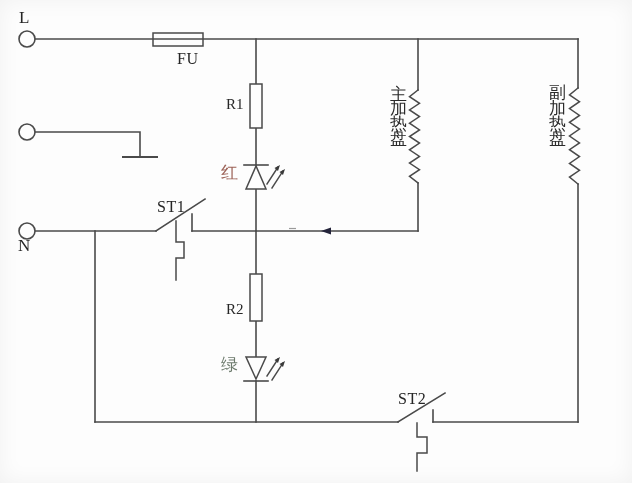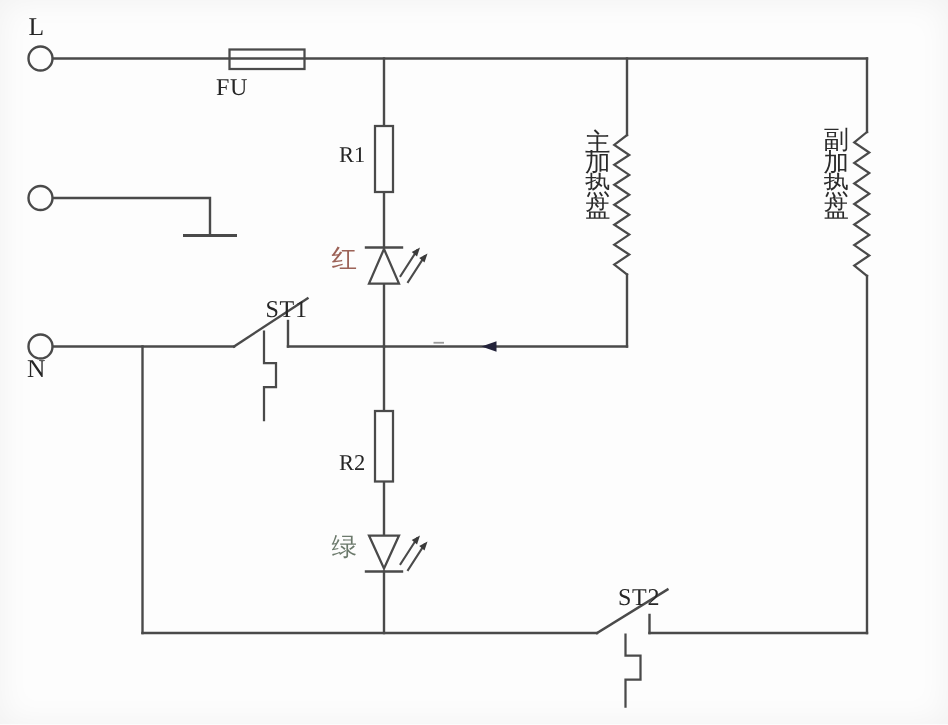--- a/index.html
+++ b/index.html
@@ -92,23 +92,23 @@
       <polygon points="280,357 278,363 274.5,360"></polygon>
       <polygon points="285,361 283,367 279.5,364"></polygon>
     </g>
 
     <path d="M289 228.5 H296" stroke="#9a9a9a" stroke-width="1.2"></path>
     <polygon points="321,231 331,227.5 331,234.5" fill="#23233a"></polygon>
   </svg>
 
   <div class="lbl term" style="left:19px;top:9px;">L</div>
   <div class="lbl term" style="left:18px;top:237px;">N</div>
-  <div class="lbl comp" style="left:144px;top:51px;">FU</div>
+  <div class="lbl comp" style="left:177px;top:51px;">FU</div>
   <div class="lbl res" style="left:226px;top:97px;">R1</div>
   <div class="lbl res" style="left:226px;top:302px;">R2</div>
   <div class="lbl cjk red" style="left:221px;top:164px;">红</div>
   <div class="lbl cjk green" style="left:221px;top:356px;">绿</div>
-  <div class="lbl comp" style="left:177px;top:199px;">ST1</div>
-  <div class="lbl comp" style="left:412px;top:391px;">ST2</div>
+  <div class="lbl comp" style="left:157px;top:199px;">ST1</div>
+  <div class="lbl comp" style="left:398px;top:391px;">ST2</div>
   <div class="vlabel" style="left:387px;top:71px;">主加热盘</div>
   <div class="vlabel" style="left:546px;top:71px;">副加热盘</div>
 
 </div>
 
 </body></html>

